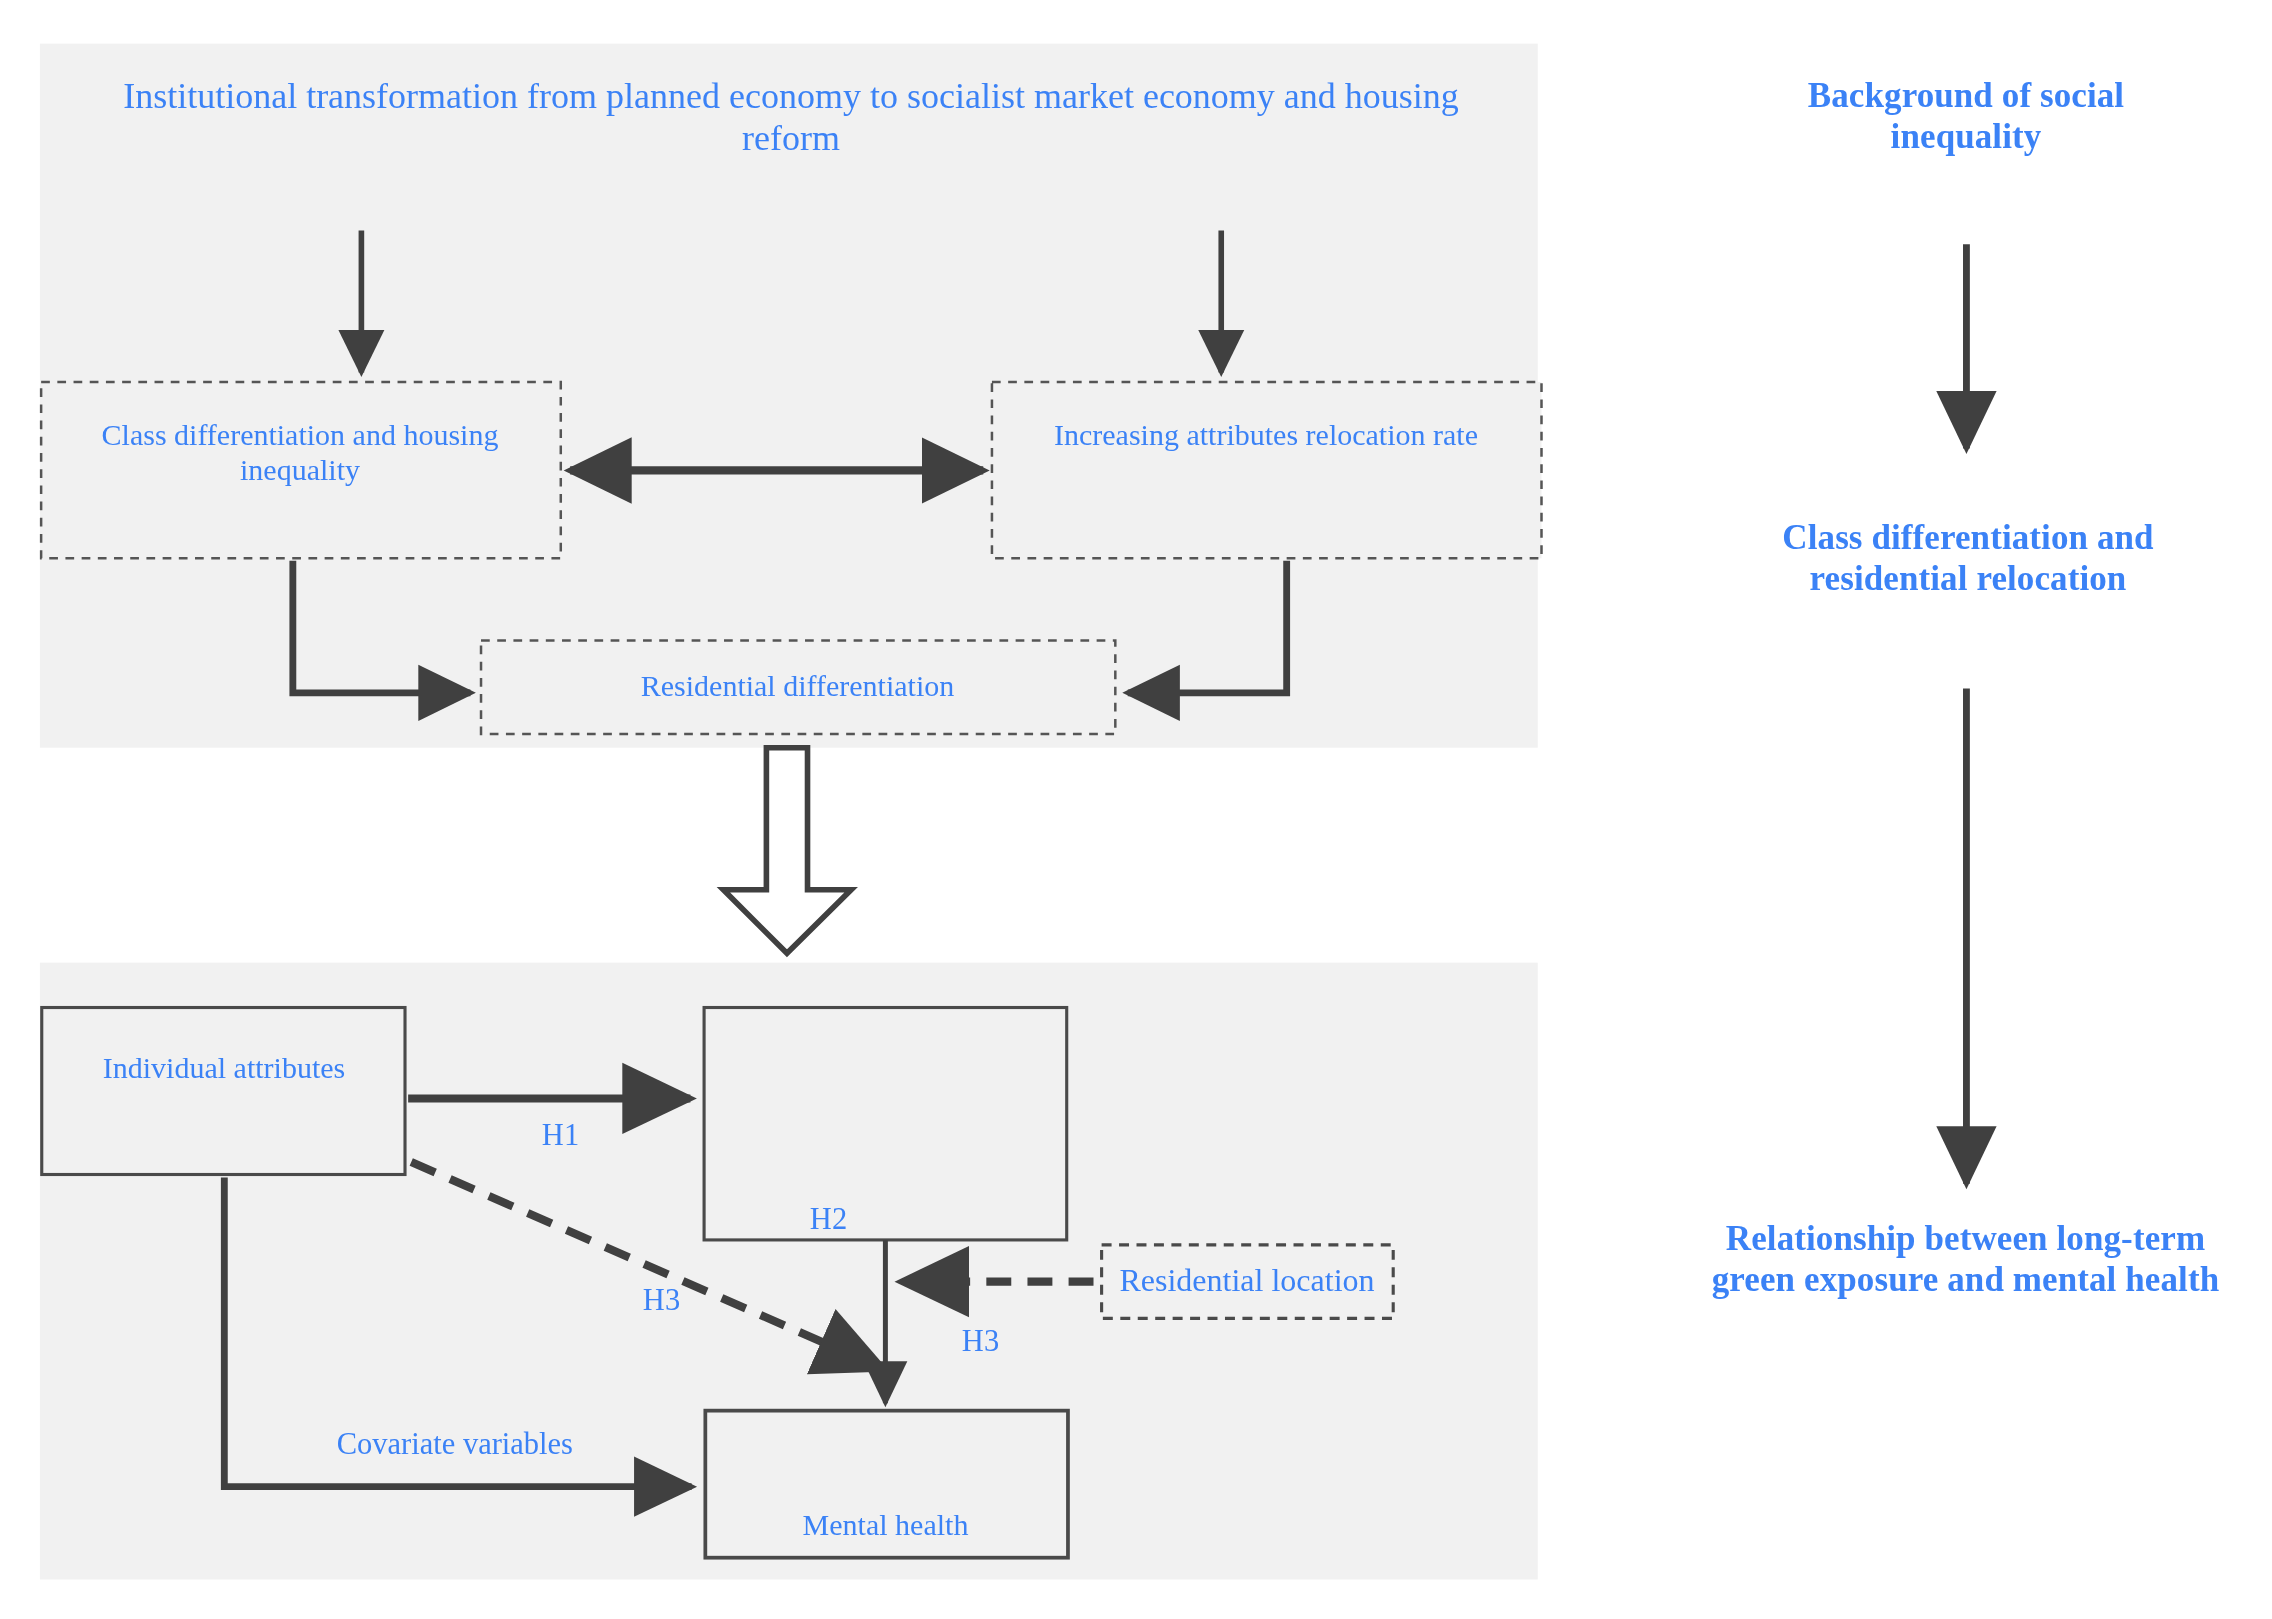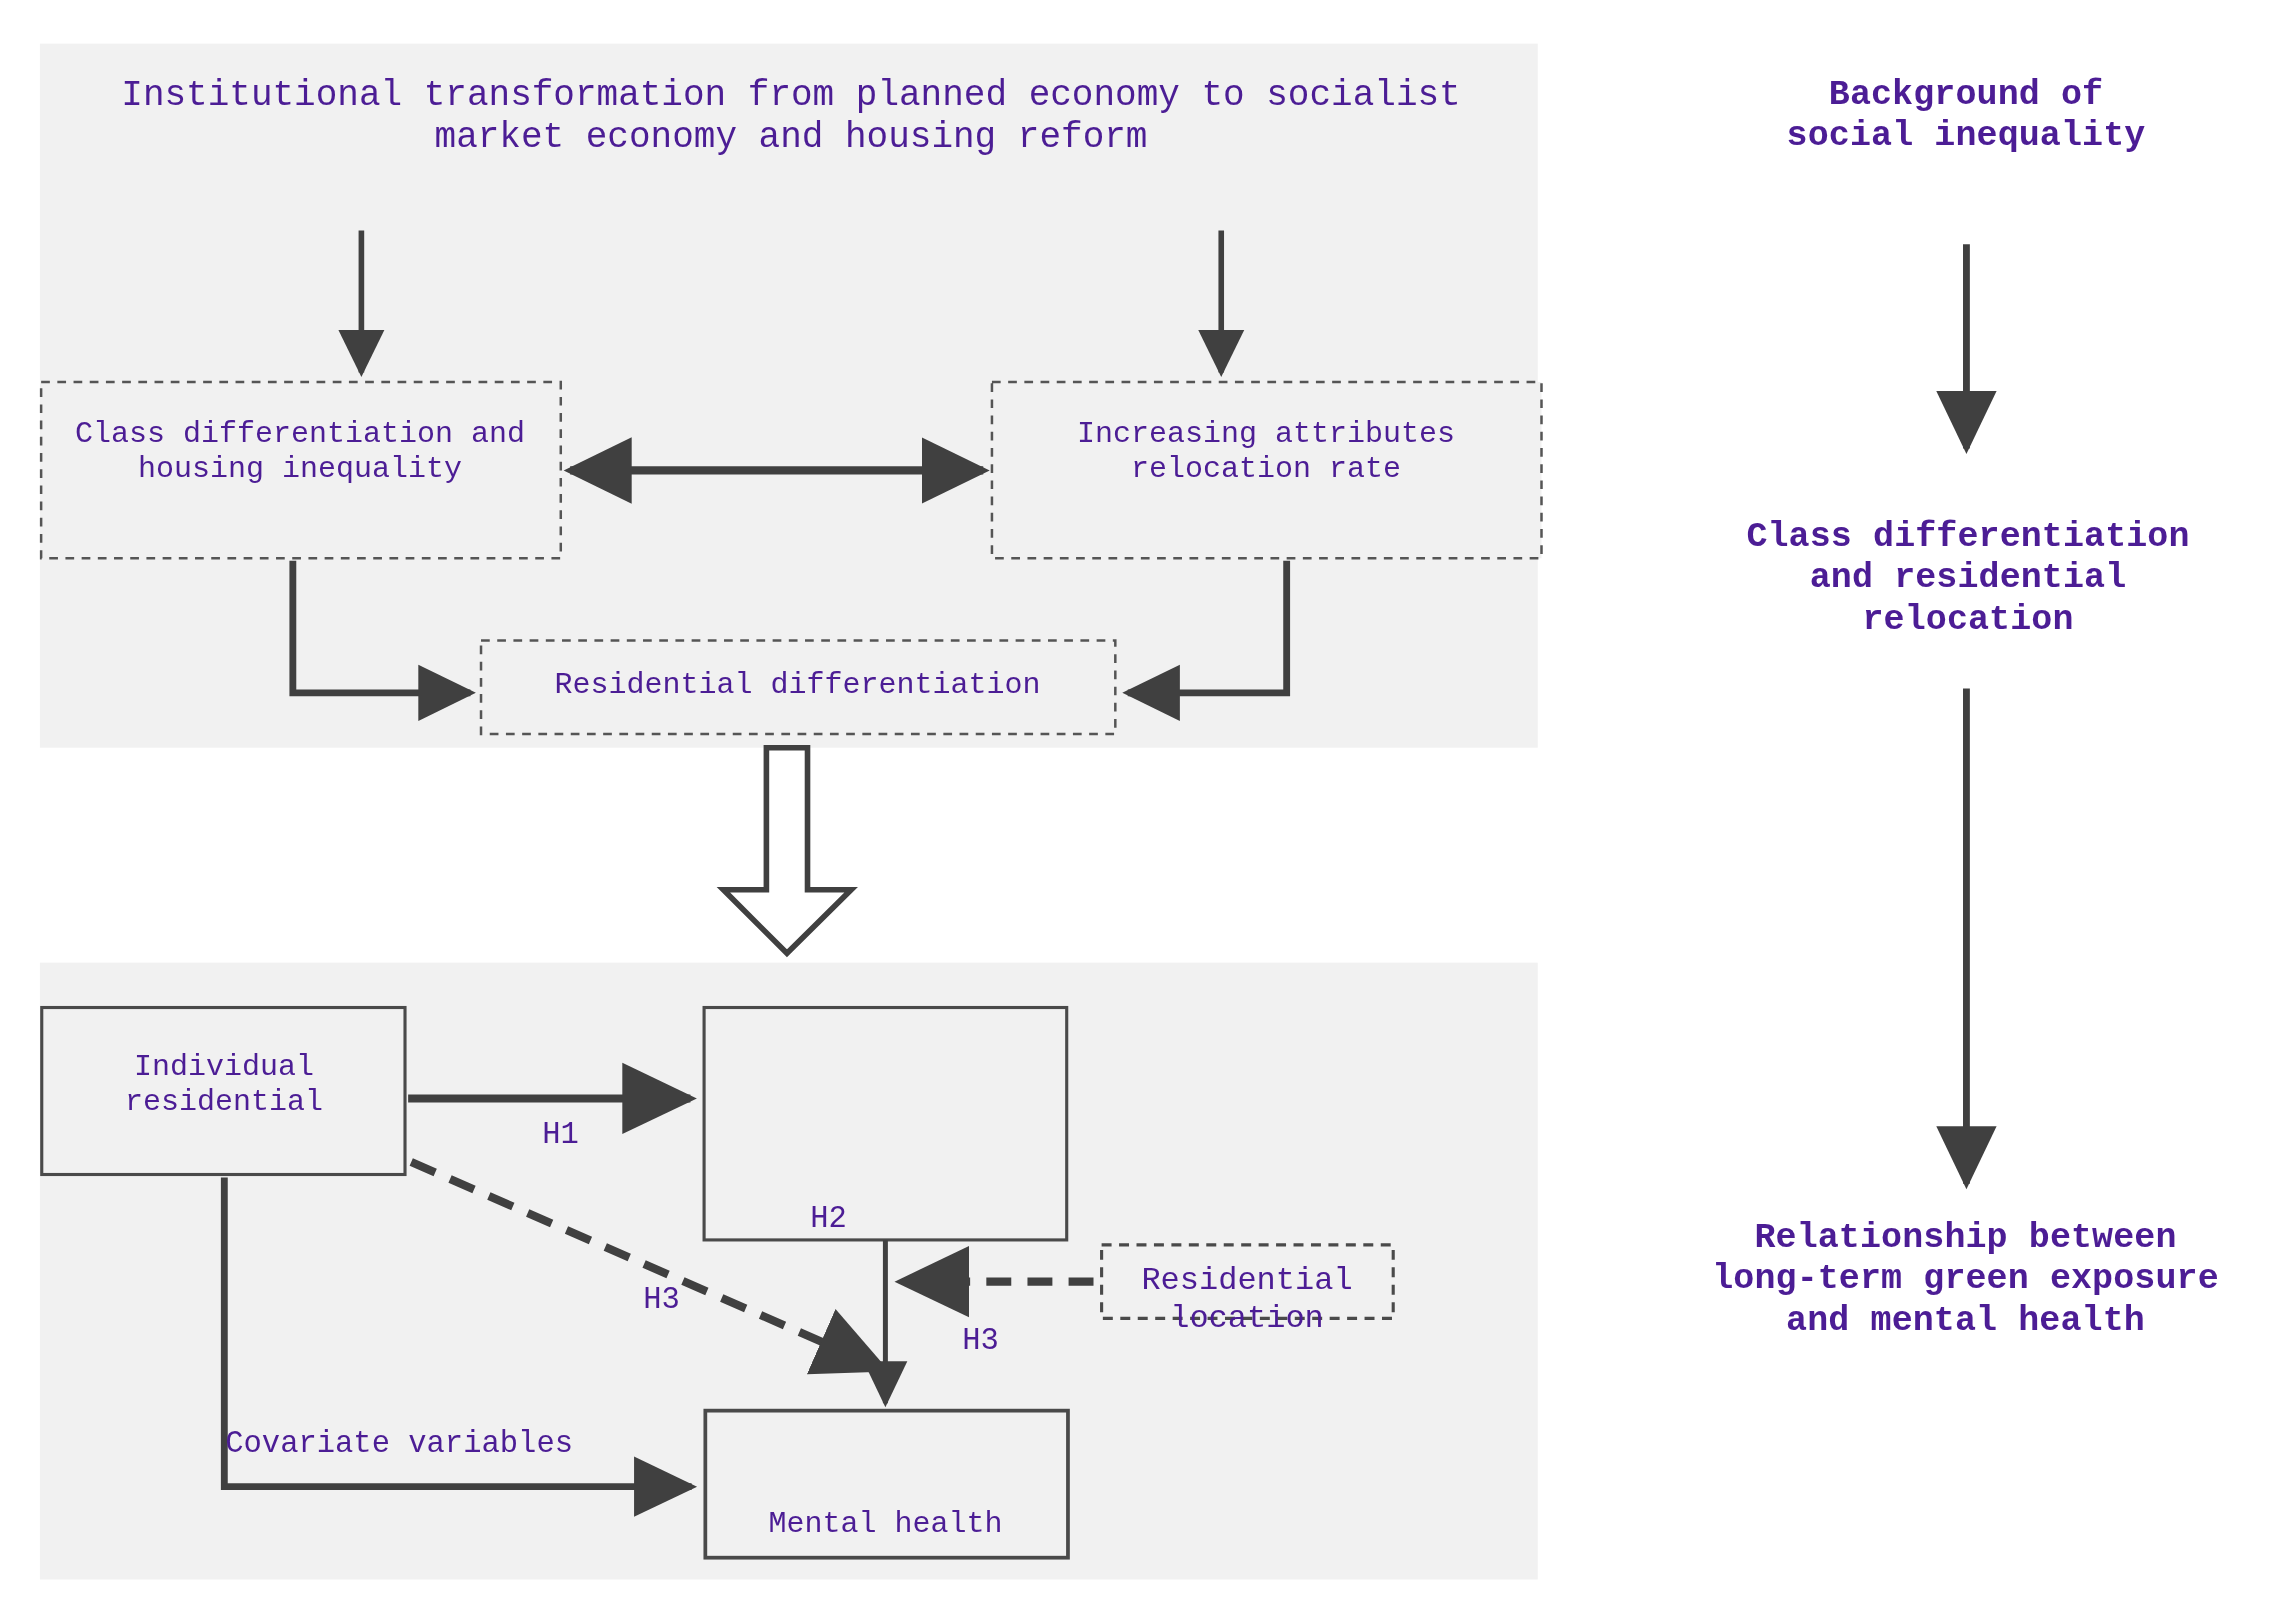--- a/index.html
+++ b/index.html
@@ -5,22 +5,22 @@
   html,body{margin:0;padding:0;background:#ffffff;}
   body{
     width:2273px;height:1620px;
     font-family:"Liberation Serif","DejaVu Serif",serif;
     overflow:hidden;
   }
   #stage{position:relative;width:2273px;height:1620px;background:#fff;}
   svg#diagram{position:absolute;left:0;top:0;width:2273px;height:1620px;display:block;}
 
   
-  .tx{position:absolute;text-align:center;color:#4c1d95;line-height:1.18;
-      white-space:pre-line;font-family:Liberation Mono, monospace;}
+  .tx{position:absolute;text-align:center;color:#3b82f6;line-height:1.18;
+      white-space:pre-line;font-family:Liberation Serif, serif;}
   .panel-title{font-size:36px;}
   .node-text{font-size:30px;}
   .edge-label{font-size:30.5px;}
   .col-text{font-size:35px;font-weight:bold;letter-spacing:0.1px;}
 </style>
 </head>
 <body>
 
 <div id="stage">
 
@@ -74,21 +74,21 @@
   </svg>
 
   <div class="tx panel-title" style="left:81px;top:75px;width:1420px;">Institutional transformation from planned economy to socialist market economy and housing reform</div>
 
   <div class="tx node-text" style="left:47px;top:417px;width:506px;">Class differentiation and housing inequality</div>
 
   <div class="tx node-text" style="left:1002px;top:417px;width:528px;">Increasing attributes relocation rate</div>
 
   <div class="tx node-text" style="left:492px;top:668px;width:611px;">Residential differentiation</div>
 
-  <div class="tx node-text" style="left:51px;top:1050px;width:346px;">Individual residential</div>
+  <div class="tx node-text" style="left:51px;top:1050px;width:346px;">Individual attributes</div>
 
 
   <div class="tx node-text" style="left:711px;top:1463px;width:349px;margin-top:44px;">Mental health</div>
 
   <div class="tx node-text" style="left:1106px;top:1262px;width:282px;font-size:32px;">Residential location</div>
 
 
   <div class="tx edge-label" style="left:523px;top:1118px;width:75px;">H1</div>
 
   <div class="tx edge-label" style="left:791px;top:1202px;width:75px;">H2</div>

